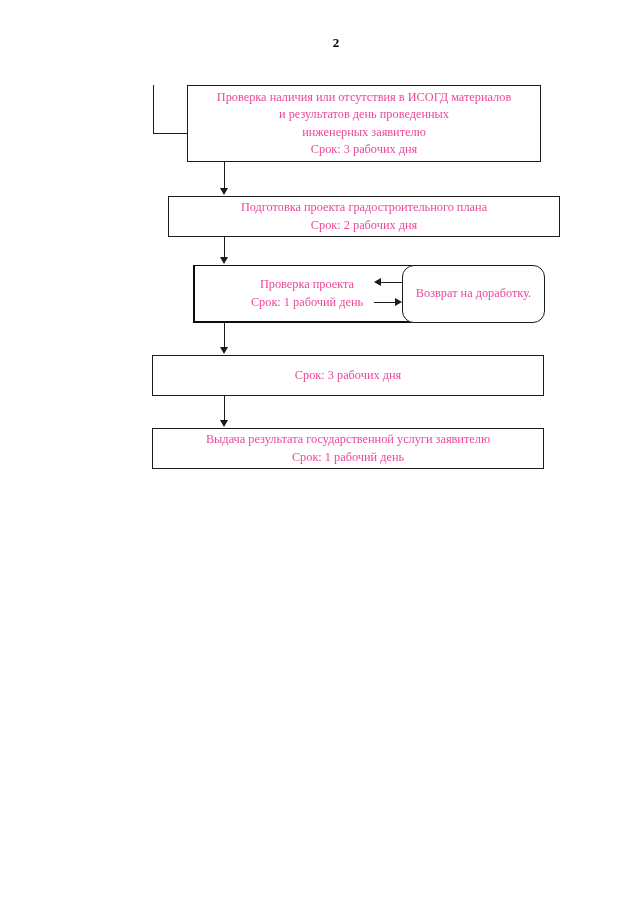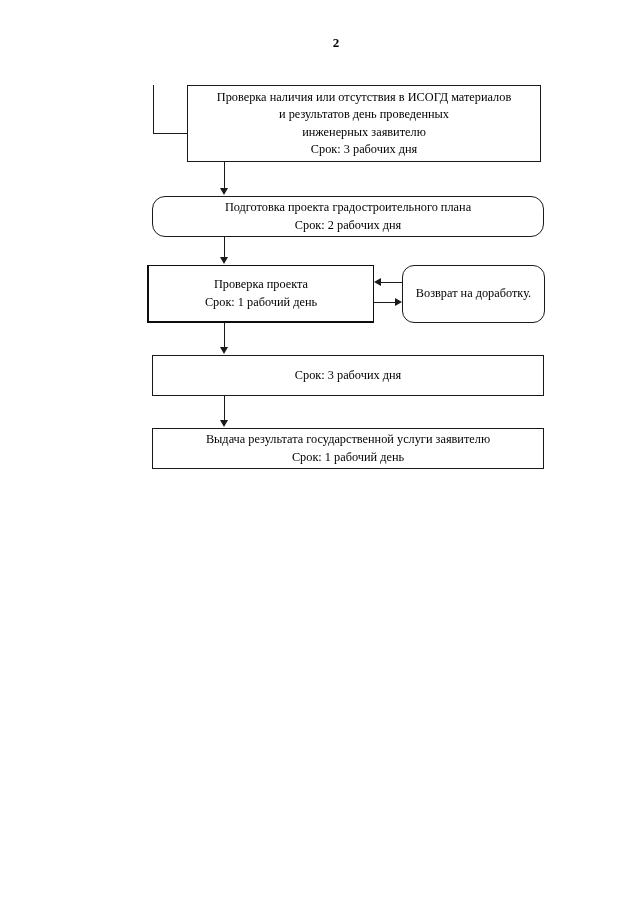--- a/index.html
+++ b/index.html
@@ -40,34 +40,35 @@
     border: 1px solid #1a1a1a;
     background: #ffffff;
     display: flex;
     flex-direction: column;
     align-items: center;
     justify-content: center;
     text-align: center;
     font-size: 12.3px;
     line-height: 1.42;
     padding: 2px 6px;
-    color: #000000;
+    color: #ec4899;
   }
   .fbox .ln { display: block; white-space: nowrap; }
 
   
   .fbox.bold-edge {
     border-color: #0d0d0d;
     border-left-width: 2px;
     border-bottom-width: 2px;
+    margin-left: 46px;
   }
 
   
   #box-isogd        { left: 187px; top: 85px;  width: 354px; height: 77px; }
-  #box-prepare      { left: 152px; top: 196px; width: 392px; height: 41px; border-radius: 13px; }
+  #box-prepare      { left: 168px; top: 196px; width: 392px; height: 41px; }
   #box-check-uzg    { left: 147px; top: 265px; width: 227px; height: 58px; }
   #box-return       { left: 402px; top: 265px; width: 143px; height: 58px; border-radius: 12px; }
   #box-sign         { left: 152px; top: 355px; width: 392px; height: 41px; }
   #box-issue        { left: 152px; top: 428px; width: 392px; height: 41px; }
 
   
   .vline {
     position: absolute;
     width: 1px;
     background: #1a1a1a;

